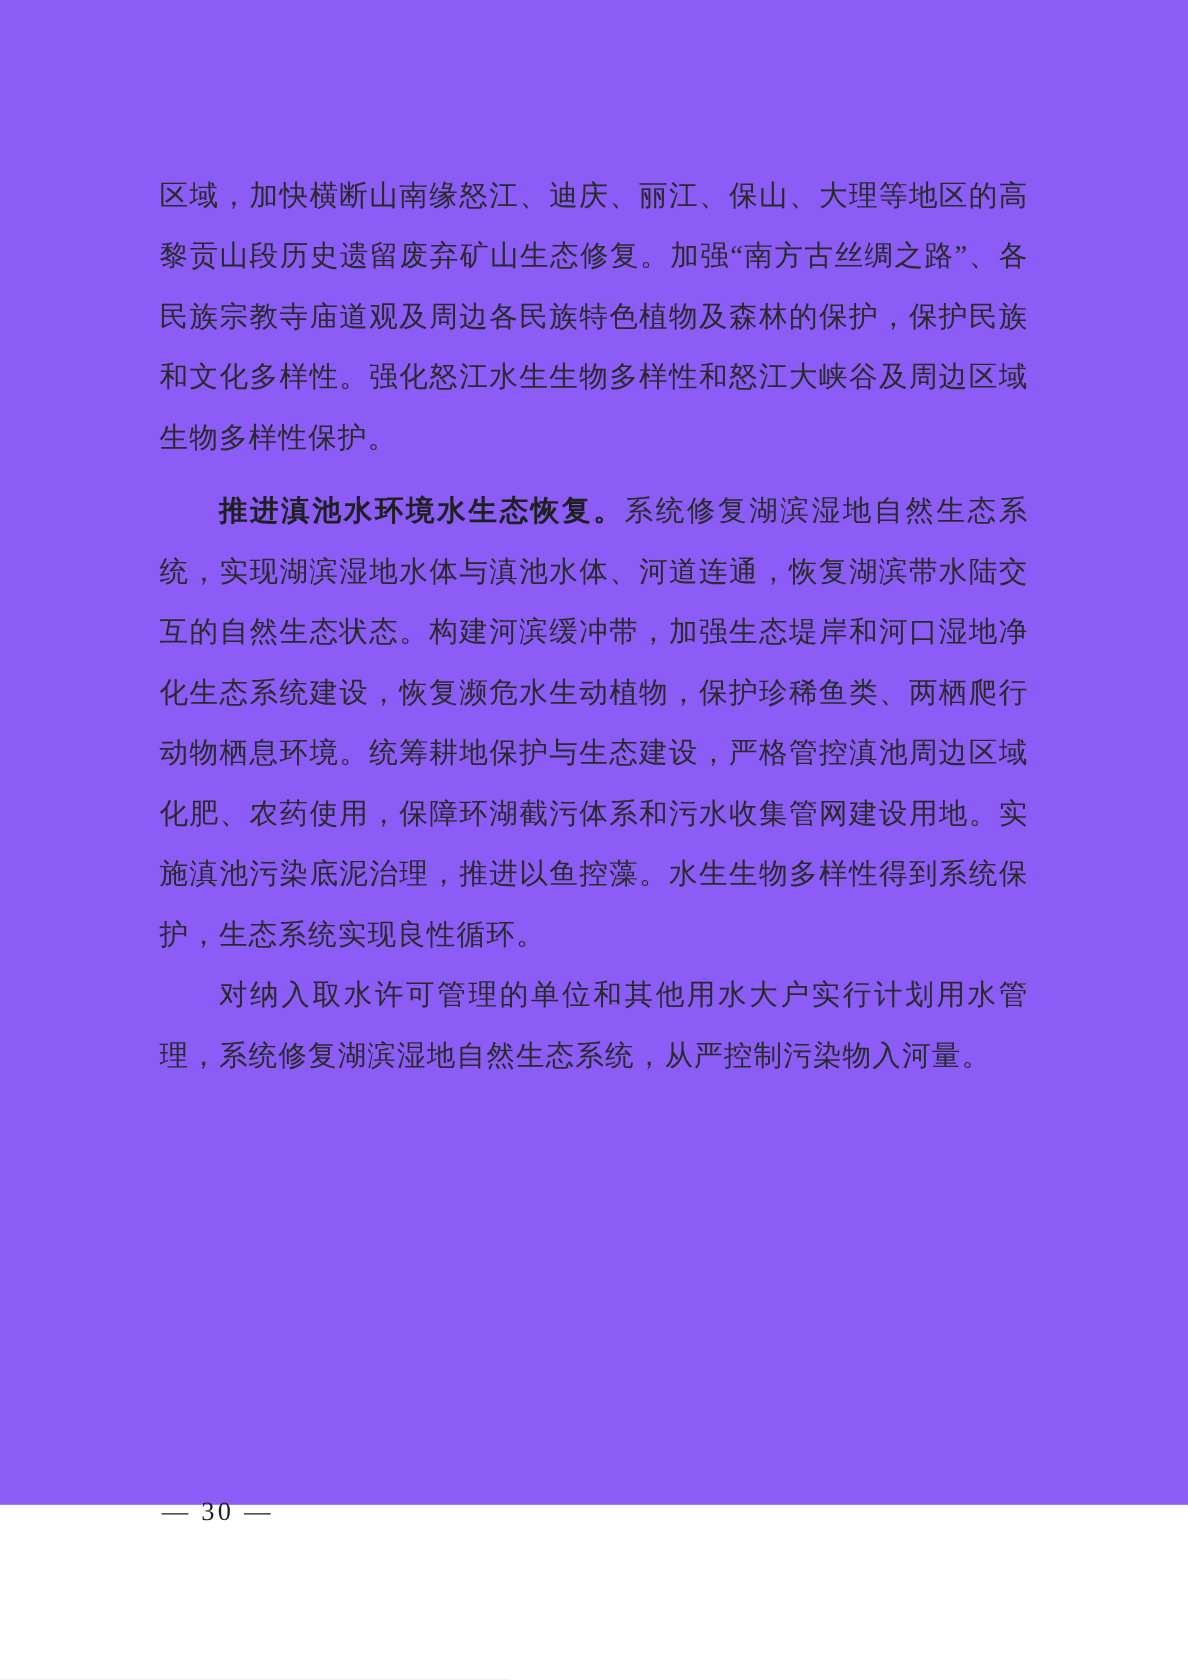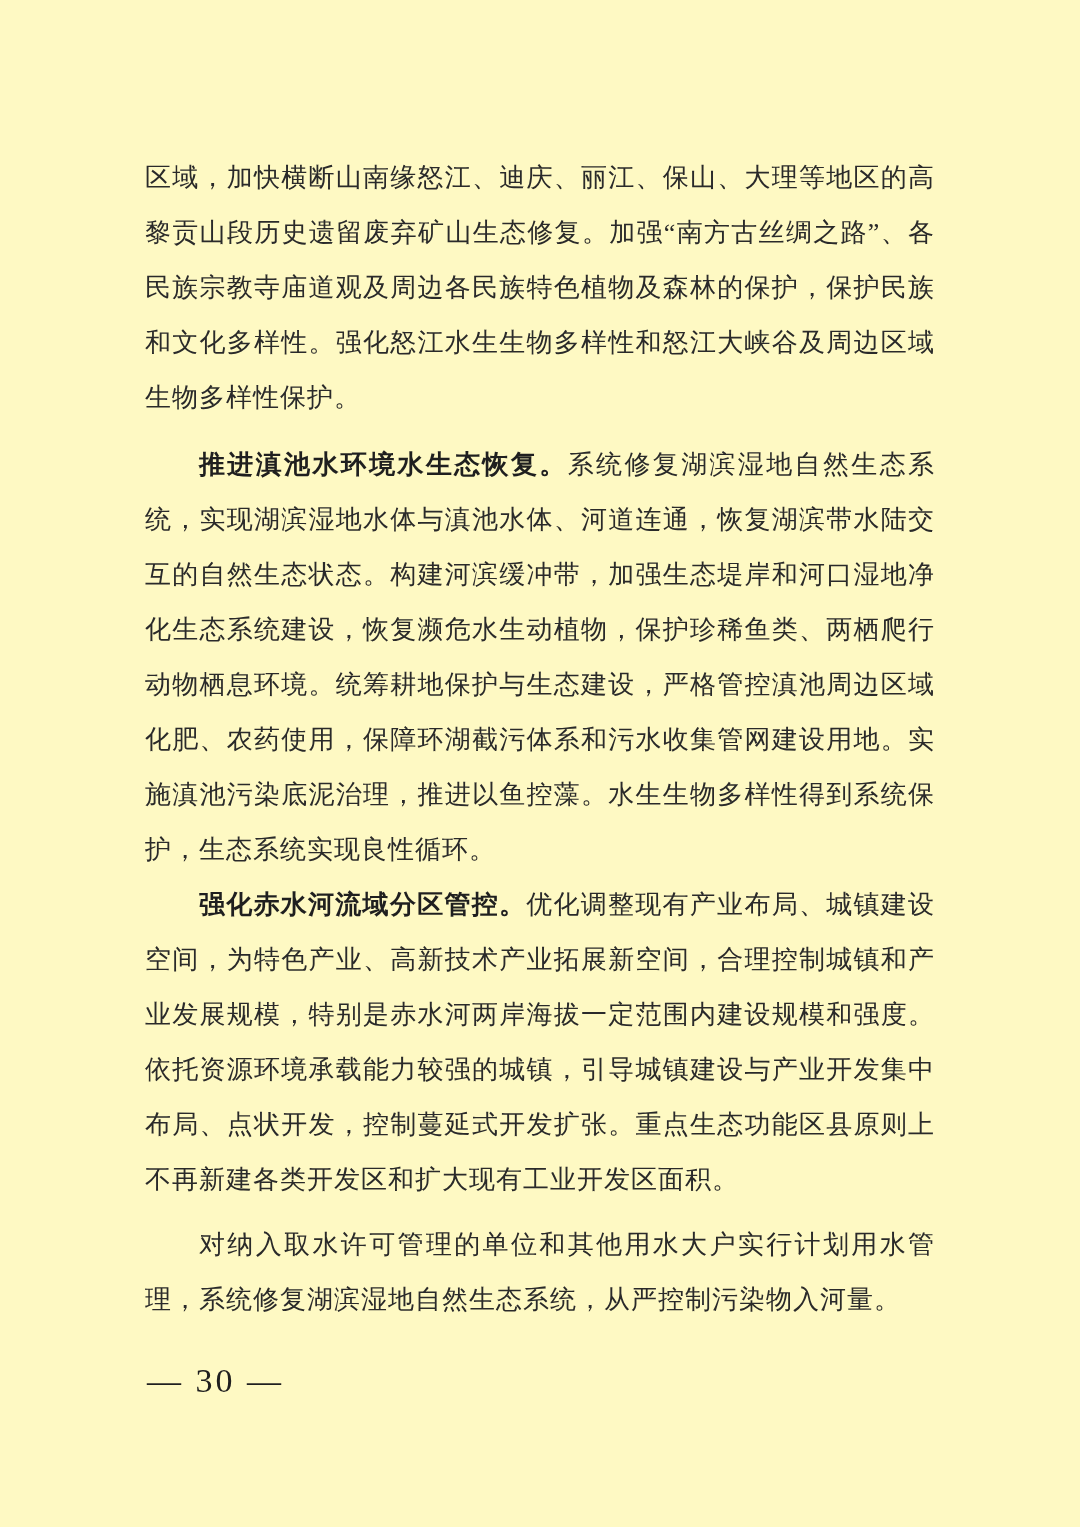--- a/index.html
+++ b/index.html
@@ -11,22 +11,22 @@
     width: 1080px;
     height: 1527px;
     position: relative;
     font-family: "Liberation Serif", "DejaVu Serif", serif;
     overflow: hidden;
   }
   .page {
     position: absolute;
     left: 0; top: 0;
     width: 1080px;
-    height: 1527px;
-    background: #fef9c3;
+    height: 1368px;
+    background: #8b5cf6;
   }
   .content {
     position: absolute;
     left: 145px;
     top: 150px;
     width: 790px;
     color: #2a2a2a;
     font-size: 26px;
     line-height: 55px;
     text-align: justify;
@@ -44,31 +44,30 @@
   .content p:nth-child(4) { margin-top: 10px; }
   .seg-bold {
     font-weight: bold;
     color: #1f1f1f;
     font-family: Liberation Serif, serif;
   }
   .footer {
     position: absolute;
     left: 147px;
     top: 1362px;
-    font-size: 34px;
+    font-size: 24px;
     color: #1f1f1f;
     letter-spacing: 3px;
   }
 </style>
 </head>
 <body>
 
 <div class="page">
   <div class="content">
       <p class="para"><span class="seg-regular">区域，加快横断山南缘怒江、迪庆、丽江、保山、大理等地区的高黎贡山段历史遗留废弃矿山生态修复。加强“南方古丝绸之路”、各民族宗教寺庙道观及周边各民族特色植物及森林的保护，保护民族和文化多样性。强化怒江水生生物多样性和怒江大峡谷及周边区域生物多样性保护。</span></p>
       <p class="para indent"><span class="seg-bold">推进滇池水环境水生态恢复。</span><span class="seg-regular">系统修复湖滨湿地自然生态系统，实现湖滨湿地水体与滇池水体、河道连通，恢复湖滨带水陆交互的自然生态状态。构建河滨缓冲带，加强生态堤岸和河口湿地净化生态系统建设，恢复濒危水生动植物，保护珍稀鱼类、两栖爬行动物栖息环境。统筹耕地保护与生态建设，严格管控滇池周边区域化肥、农药使用，保障环湖截污体系和污水收集管网建设用地。实施滇池污染底泥治理，推进以鱼控藻。水生生物多样性得到系统保护，生态系统实现良性循环。</span></p>
-      <p class="para indent"><span class="seg-bold">强化赤水河流域分区管控。</span><span class="seg-regular">优化调整现有产业布局、城镇建设空间，为特色产业、高新技术产业拓展新空间，合理控制城镇和产业发展规模，特别是赤水河两岸海拔一定范围内建设规模和强度。依托资源环境承载能力较强的城镇，引导城镇建设与产业开发集中布局、点状开发，控制蔓延式开发扩张。重点生态功能区县原则上不再新建各类开发区和扩大现有工业开发区面积。</span></p>
       <p class="para indent"><span class="seg-regular">对纳入取水许可管理的单位和其他用水大户实行计划用水管理，系统修复湖滨湿地自然生态系统，从严控制污染物入河量。</span></p>
     </div>
   <div class="footer">
     <span>— 30 —</span>
   </div>
 </div>
 
 </body></html>

